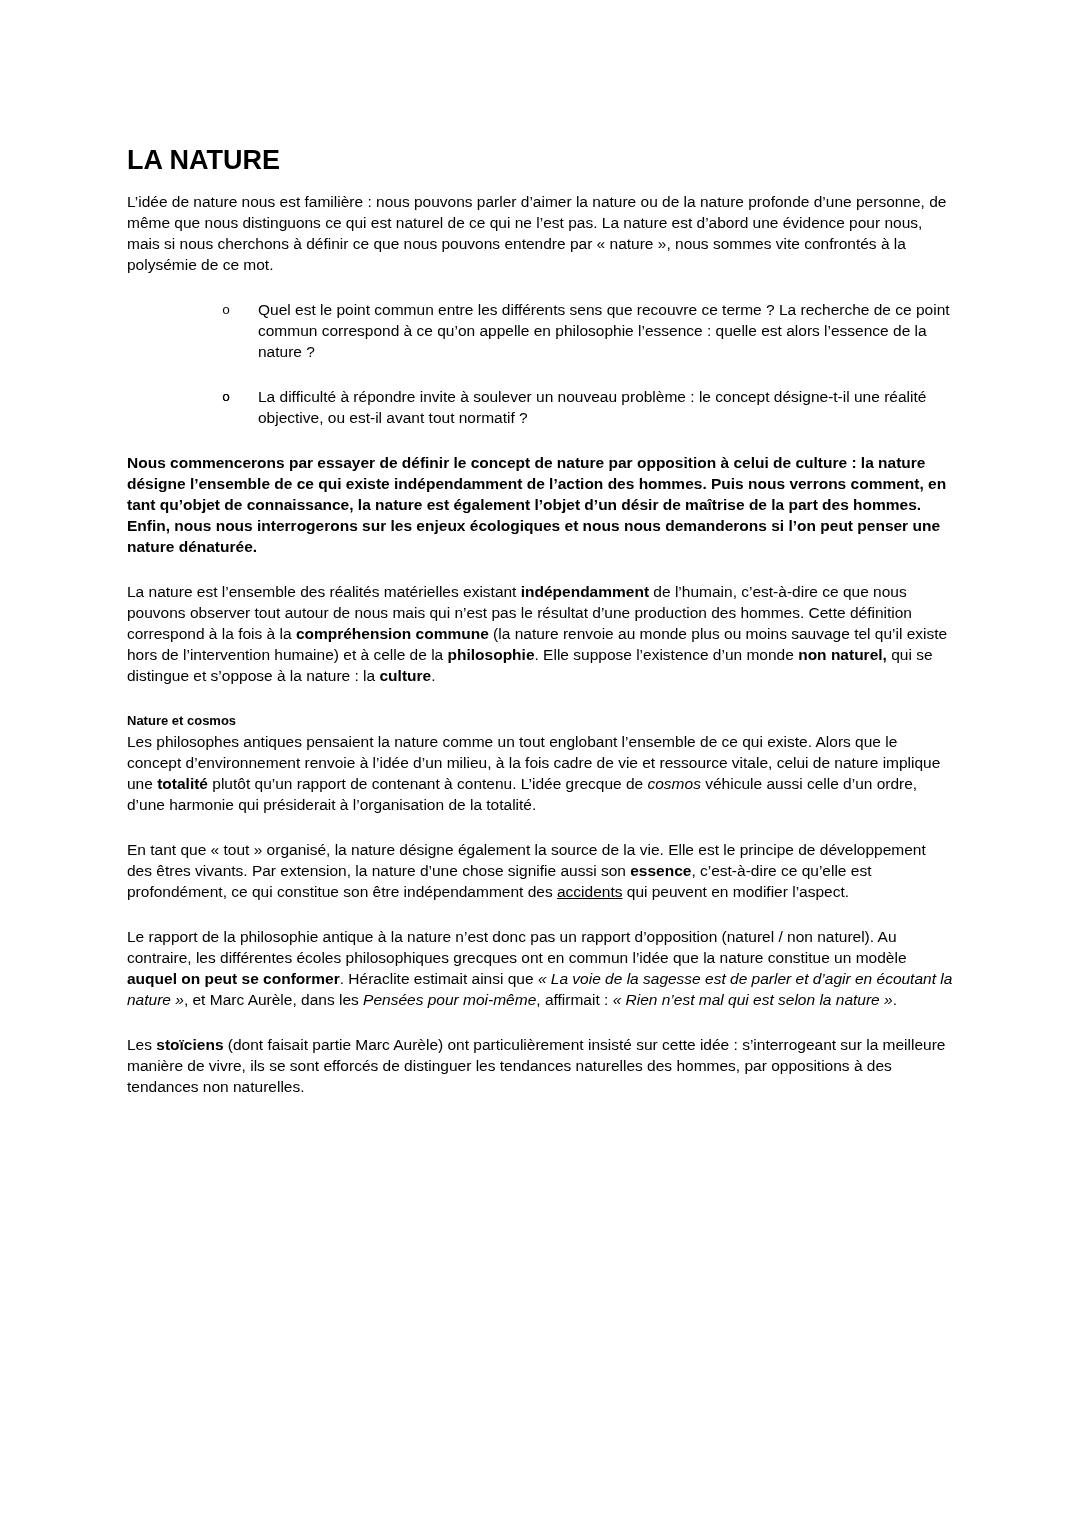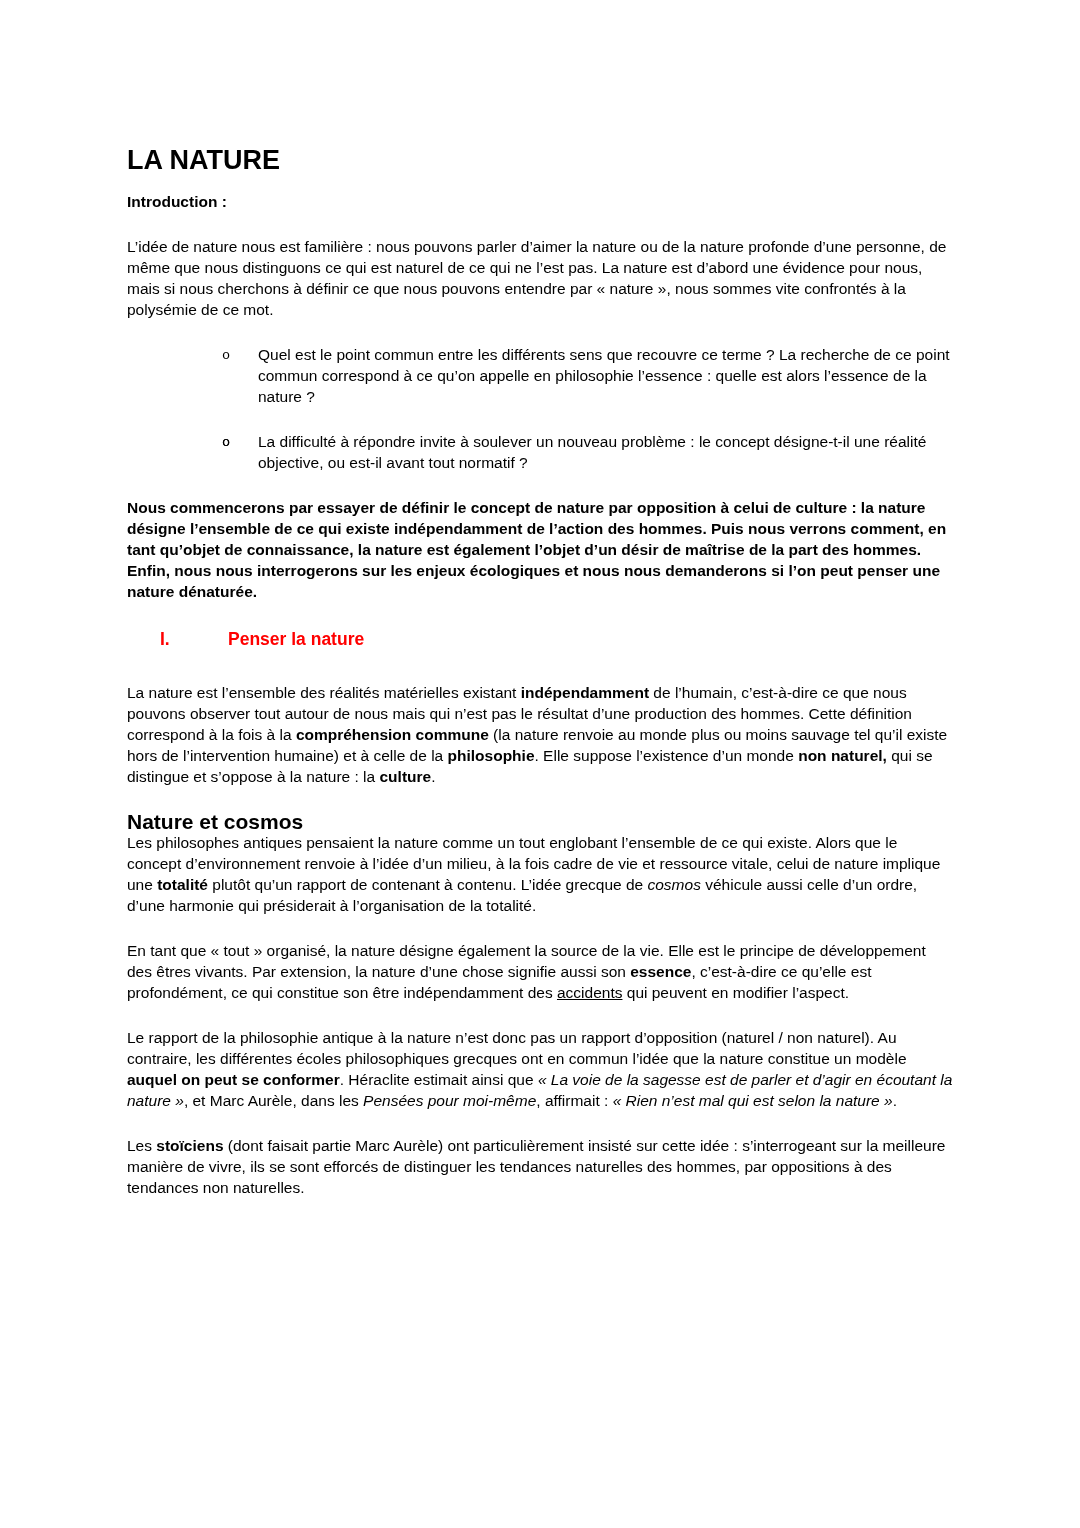--- a/index.html
+++ b/index.html
@@ -50,60 +50,56 @@
     line-height: 22px;
     font-weight: bold;
     margin: 26px 0 32px 0;
   }
   h2.section .num {
     display: inline-block;
     margin-left: 33px;
     width: 68px;
   }
   h3.sub {
-    font-size: 21px;
+    font-size: 13px;
     line-height: 21px;
     font-weight: bold;
     margin: 0;
   }
   p.block.attached { margin-top: 0; }
   .b { font-weight: bold; }
   .i { font-style: italic; }
   .u { text-decoration: underline; }
 </style>
 </head>
 <body>
 
 <div class="page">
 
   <h1 class="doc-title">LA NATURE</h1>
 
-  <div class="intro-label">Introduction :</div>
 
   <p class="block">L’idée de nature nous est familière : nous pouvons parler d’aimer la nature ou de la nature profonde d’une personne, de même que nous distinguons ce qui est naturel de ce qui ne l’est pas. La nature est d’abord une évidence pour nous, mais si nous cherchons à définir ce que nous pouvons entendre par « nature », nous sommes vite confrontés à la polysémie de ce mot.</p>
 
   <ul class="bullets">
     <li>
       <span class="marker">o</span>
       <span>Quel est le point commun entre les différents sens que recouvre ce terme ? La recherche de ce point commun correspond à ce qu’on appelle en philosophie l’essence : quelle est alors l’essence de la nature ?</span>
     </li>
     <li>
       <span class="marker">o</span>
     </li>
     <li>
       <span class="marker">o</span>
       <span>La difficulté à répondre invite à soulever un nouveau problème : le concept désigne-t-il une réalité objective, ou est-il avant tout normatif ?</span>
     </li>
   </ul>
 
   <p class="block bold">Nous commencerons par essayer de définir le concept de nature par opposition à celui de culture : la nature désigne l’ensemble de ce qui existe indépendamment de l’action des hommes. Puis nous verrons comment, en tant qu’objet de connaissance, la nature est également l’objet d’un désir de maîtrise de la part des hommes. Enfin, nous nous interrogerons sur les enjeux écologiques et nous nous demanderons si l’on peut penser une nature dénaturée.</p>
 
-  <h2 class="section">
-    <span class="num">I.</span><span>Penser la nature</span>
-  </h2>
 
   <p class="block"><span>La nature est l’ensemble des réalités matérielles existant </span><span class="b">indépendamment</span><span> de l’humain, c’est-à-dire ce que nous pouvons observer tout autour de nous mais qui n’est pas le résultat d’une production des hommes. Cette définition correspond à la fois à la </span><span class="b">compréhension commune</span><span> (la nature renvoie au monde plus ou moins sauvage tel qu’il existe hors de l’intervention humaine) et à celle de la </span><span class="b">philosophie</span><span>. Elle suppose l’existence d’un monde </span><span class="b">non naturel,</span><span> qui se distingue et s’oppose à la nature : la </span><span class="b">culture</span><span>.</span></p>
 
   <h3 class="sub">Nature et cosmos</h3>
   <p class="block attached"><span>Les philosophes antiques pensaient la nature comme un tout englobant l’ensemble de ce qui existe. Alors que le concept d’environnement renvoie à l’idée d’un milieu, à la fois cadre de vie et ressource vitale, celui de nature implique une </span><span class="b">totalité</span><span> plutôt qu’un rapport de contenant à contenu. L’idée grecque de </span><span class="i">cosmos</span><span> véhicule aussi celle d’un ordre, d’une harmonie qui présiderait à l’organisation de la totalité.</span></p>
 
   <p class="block"><span>En tant que « tout » organisé, la nature désigne également la source de la vie. Elle est le principe de développement des êtres vivants. Par extension, la nature d’une chose signifie aussi son </span><span class="b">essence</span><span>, c’est-à-dire ce qu’elle est profondément, ce qui constitue son être indépendamment des </span><span class="u">accidents</span><span> qui peuvent en modifier l’aspect.</span></p>
 
   <p class="block"><span>Le rapport de la philosophie antique à la nature n’est donc pas un rapport d’opposition (naturel / non naturel). Au contraire, les différentes écoles philosophiques grecques ont en commun l’idée que la nature constitue un modèle </span><span class="b">auquel on peut se conformer</span><span>. Héraclite estimait ainsi que </span><span class="i">« La voie de la sagesse est de parler et d’agir en écoutant la nature »</span><span>, et Marc Aurèle, dans les </span><span class="i">Pensées pour moi-même</span><span>, affirmait : </span><span class="i">« Rien n’est mal qui est selon la nature »</span><span>.</span></p>
 

